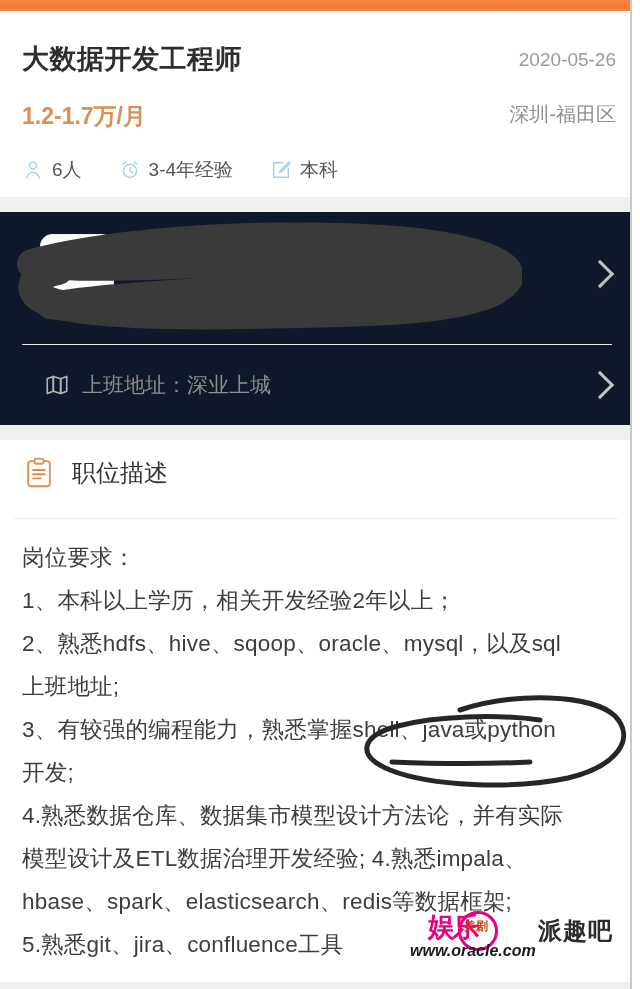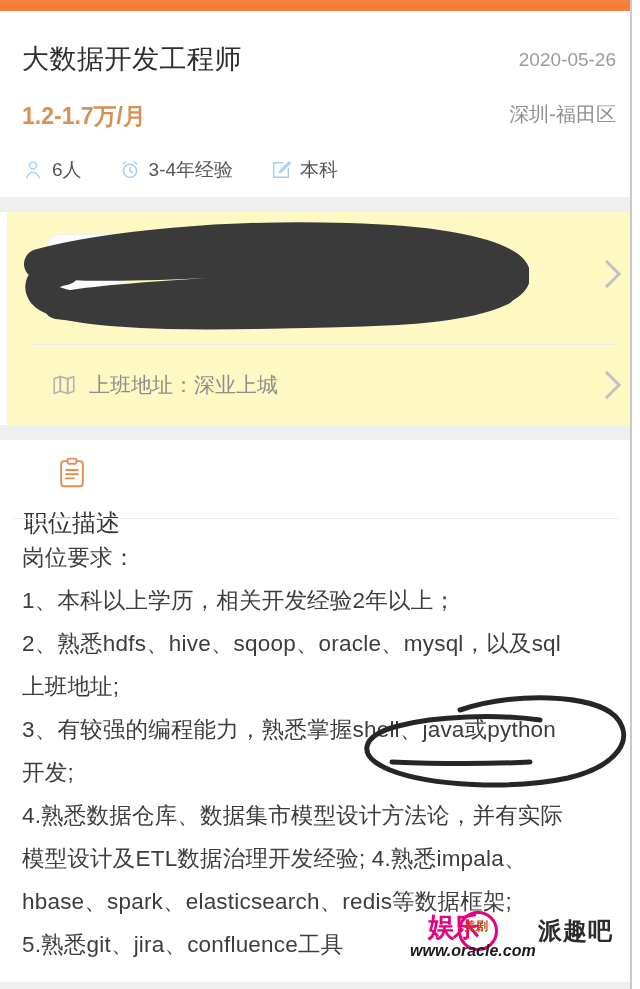--- a/index.html
+++ b/index.html
@@ -40,21 +40,21 @@
     width: 632px;
     height: 186px;
     background: #fff;
     box-sizing: border-box;
   }
   .job-title {
     position: absolute;
     left: 22px;
     top: 30px;
     font-size: 27px;
-    font-weight: normal;
+    font-weight: bold;
     color: #2e2e2e;
     letter-spacing: 0.5px;
     white-space: nowrap;
   }
   .post-date {
     position: absolute;
     right: 16px;
     top: 38px;
     font-size: 19px;
     color: #9a9a9a;
@@ -107,24 +107,24 @@
   .gap-band {
     position: absolute;
     left: 0;
     width: 632px;
     background: #efefef;
   }
   
   .company-card {
     position: absolute;
     top: 212px;
-    left: 7px;
+    left: 0;
     width: 632px;
     height: 213px;
-    background: #fef9c3;
+    background: #0f172a;
   }
   .company-row {
     position: absolute;
     top: 0;
     left: 0;
     width: 632px;
     height: 132px;
   }
   .company-logo {
     position: absolute;
@@ -216,21 +216,20 @@
     height: 549px;
     background: #fff;
   }
   .desc-head {
     position: absolute;
     left: 24px;
     top: 17px;
     display: flex;
     align-items: center;
     gap: 18px;
-    flex-direction: column;
   }
   .desc-head .title {
     font-size: 24px;
     color: #343434;
     white-space: nowrap;
   }
   .desc-divider {
     position: absolute;
     left: 14px;
     top: 78px;

